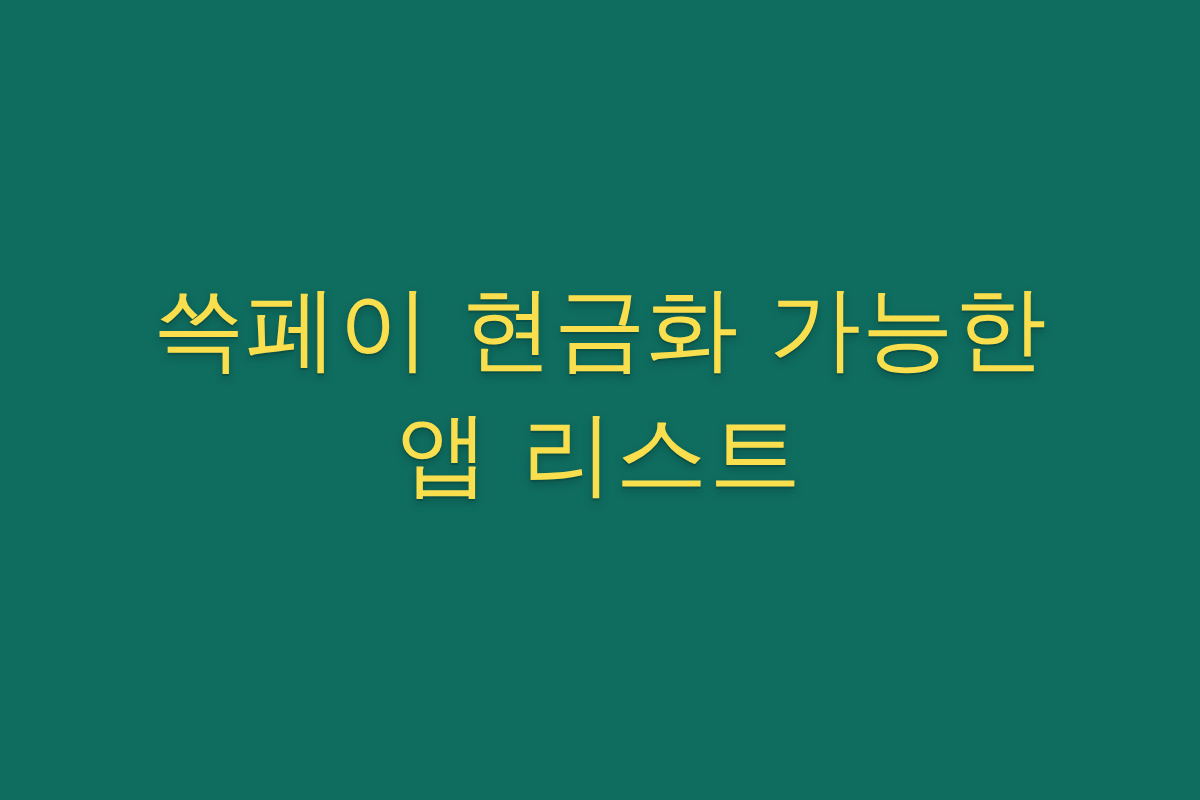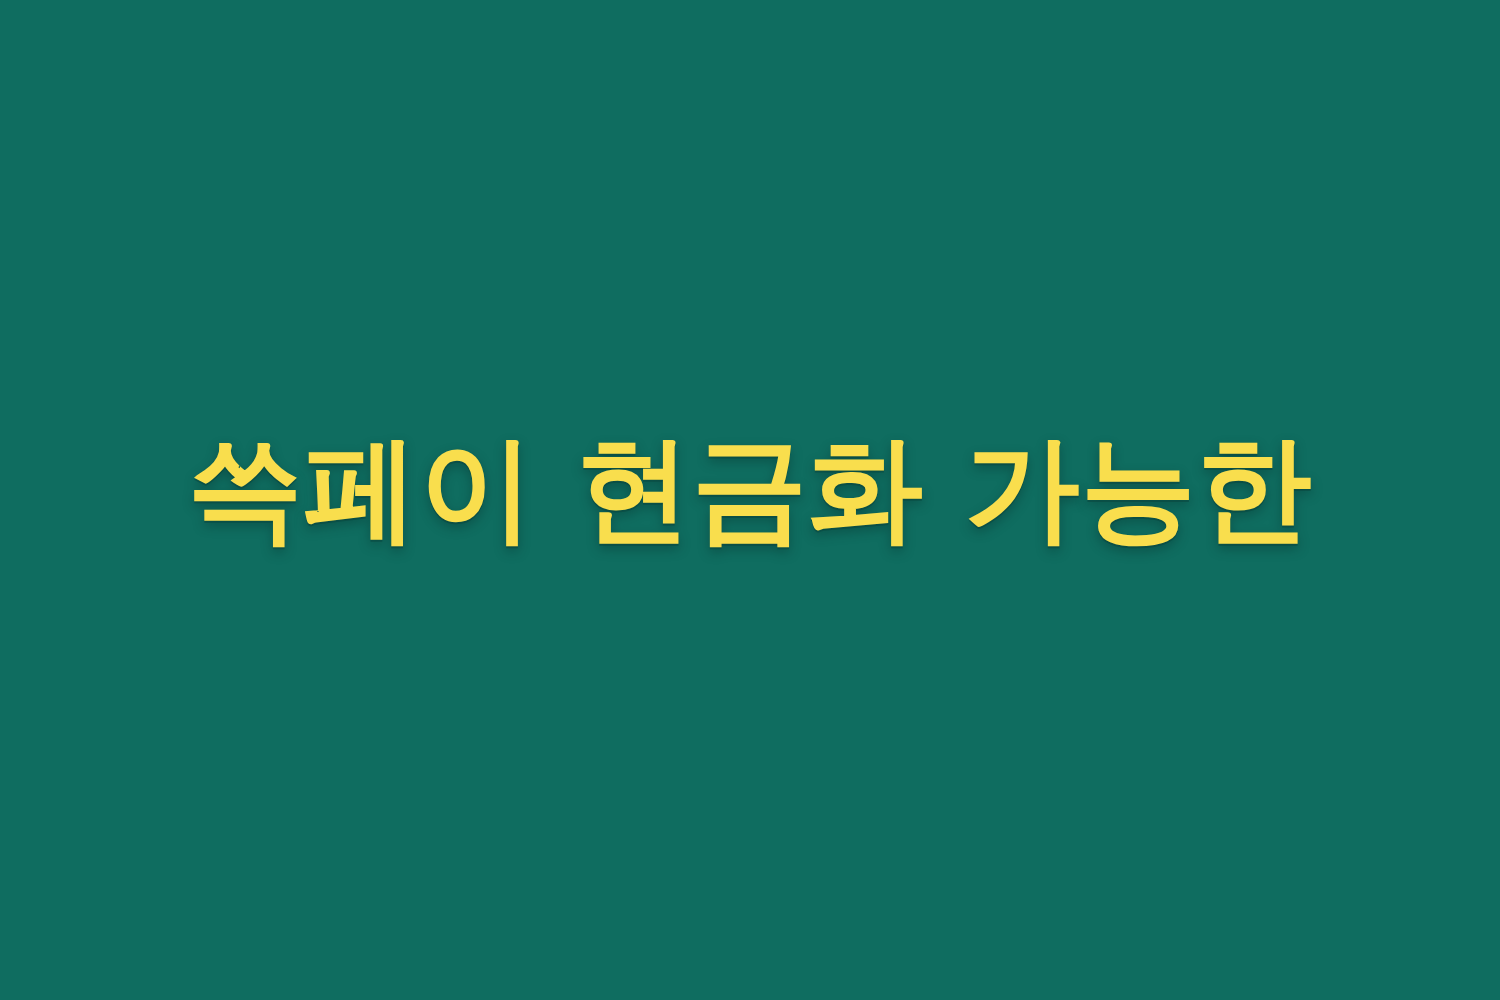--- a/index.html
+++ b/index.html
@@ -23,21 +23,21 @@
     align-items: center;
     justify-content: center;
     box-sizing: border-box;
   }
 
   .headline {
     width: 100%;
     text-align: center;
     color: #f9de4d;
     font-family: "DejaVu Sans", "Liberation Sans", sans-serif;
-    font-weight: 700;
+    font-weight: 400;
     font-size: 92px;
     line-height: 1.36;
     letter-spacing: 0.012em;
     margin: 0;
     padding: 0 18px;
     box-sizing: border-box;
     text-shadow:
       0 2px 0 rgba(10, 70, 62, 0.55),
       0 4px 9px rgba(6, 48, 42, 0.42);
     
@@ -59,15 +59,16 @@
     letter-spacing: 0.02em;
   }
 </style>
 </head>
 <body>
 
 <div id="title-card" style="background: rgb(15, 109, 96);">
 
   <h1 class="headline" style="color: rgb(249, 222, 77);">
     <span class="line line-1">쓱페이 현금화 가능한</span>
+    <span class="line line-2">앱 리스트</span>
   </h1>
 
 </div>
 
 </body></html>

